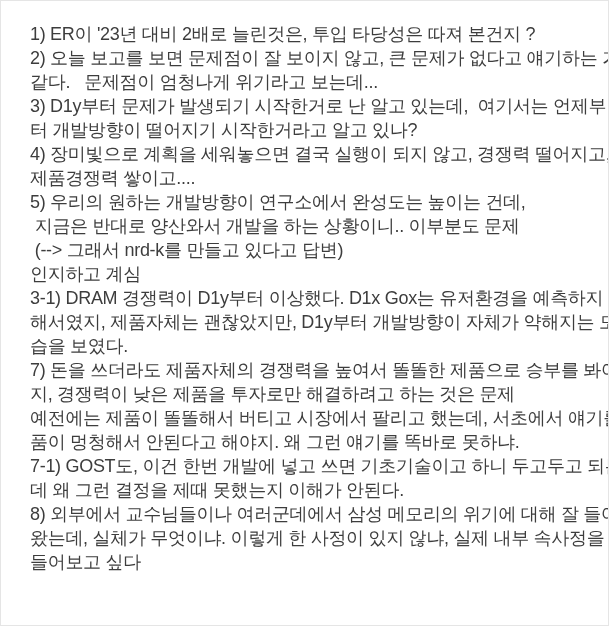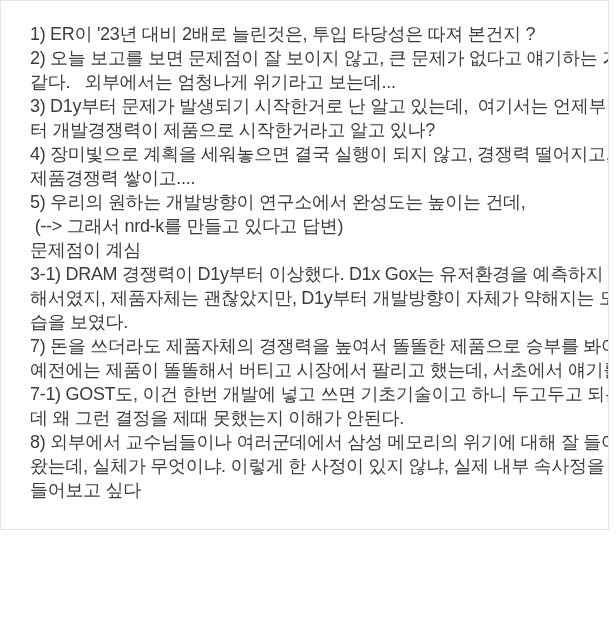--- a/index.html
+++ b/index.html
@@ -9,52 +9,55 @@
     width: 616px;
     height: 626px;
     overflow: hidden;
   }
   .notes-panel {
     box-sizing: border-box;
     position: absolute;
     left: 0;
     top: 0;
     width: 609px;
-    height: 530px;
+    height: 626px;
     background: #ffffff;
     border: 1px solid #e5e5e5;
     padding: 21px 18px 0 29px;
     overflow: hidden;
   }
   .text-line {
     font-family: "Liberation Sans", "DejaVu Sans", sans-serif;
     font-size: 18px;
     line-height: 24px;
     color: #3d3d3d;
     letter-spacing: -0.3px;
     white-space: pre;
   }
 </style>
 </head>
 <body>
 
 <div class="notes-panel">
   <div class="text-line">1) ER이 '23년 대비 2배로 늘린것은, 투입 타당성은 따져 본건지 ?</div>
   <div class="text-line">2) 오늘 보고를 보면 문제점이 잘 보이지 않고, 큰 문제가 없다고 얘기하는 거</div>
-  <div class="text-line">같다.   외부에서는 엄청나게 위기라고 보는데...</div>
+  <div class="text-line">같다.   문제점이 엄청나게 위기라고 보는데...</div>
   <div class="text-line">3) D1y부터 문제가 발생되기 시작한거로 난 알고 있는데,  여기서는 언제부</div>
-  <div class="text-line">터 개발경쟁력이 제품으로 시작한거라고 알고 있나?</div>
+  <div class="text-line">터 개발방향이 떨어지기 시작한거라고 알고 있나?</div>
   <div class="text-line">4) 장미빛으로 계획을 세워놓으면 결국 실행이 되지 않고, 경쟁력 떨어지고,</div>
   <div class="text-line">제품경쟁력 쌓이고....</div>
   <div class="text-line">5) 우리의 원하는 개발방향이 연구소에서 완성도는 높이는 건데,</div>
+  <div class="text-line"> 지금은 반대로 양산와서 개발을 하는 상황이니.. 이부분도 문제</div>
   <div class="text-line"> (--&gt; 그래서 nrd-k를 만들고 있다고 답변)</div>
-  <div class="text-line">문제점이 계심</div>
+  <div class="text-line">인지하고 계심</div>
   <div class="text-line">3-1) DRAM 경쟁력이 D1y부터 이상했다. D1x Gox는 유저환경을 예측하지 못</div>
   <div class="text-line">해서였지, 제품자체는 괜찮았지만, D1y부터 개발방향이 자체가 약해지는 모</div>
   <div class="text-line">습을 보였다.</div>
   <div class="text-line">7) 돈을 쓰더라도 제품자체의 경쟁력을 높여서 똘똘한 제품으로 승부를 봐야</div>
+  <div class="text-line">지, 경쟁력이 낮은 제품을 투자로만 해결하려고 하는 것은 문제</div>
   <div class="text-line">예전에는 제품이 똘똘해서 버티고 시장에서 팔리고 했는데, 서초에서 얘기를</div>
+  <div class="text-line">품이 멍청해서 안된다고 해야지. 왜 그런 얘기를 똑바로 못하냐.</div>
   <div class="text-line">7-1) GOST도, 이건 한번 개발에 넣고 쓰면 기초기술이고 하니 두고두고 되는</div>
   <div class="text-line">데 왜 그런 결정을 제때 못했는지 이해가 안된다.</div>
   <div class="text-line">8) 외부에서 교수님들이나 여러군데에서 삼성 메모리의 위기에 대해 잘 들어</div>
   <div class="text-line">왔는데, 실체가 무엇이냐. 이렇게 한 사정이 있지 않냐, 실제 내부 속사정을</div>
   <div class="text-line">들어보고 싶다</div>
 </div>
 
 </body></html>

